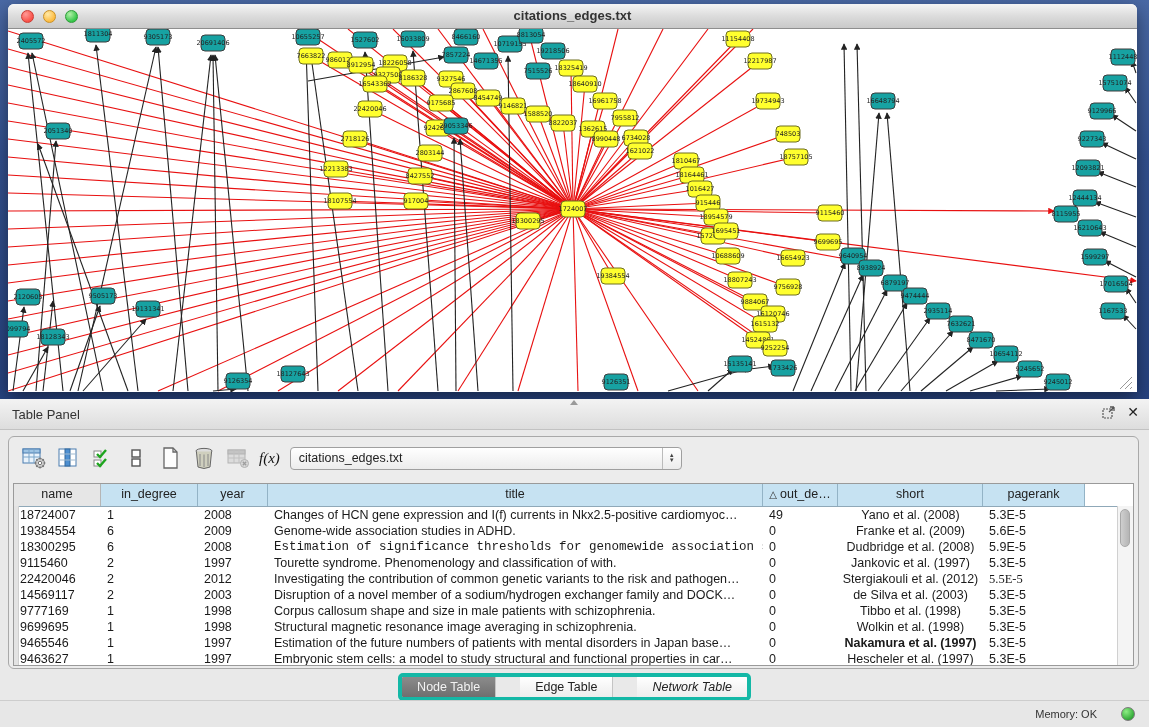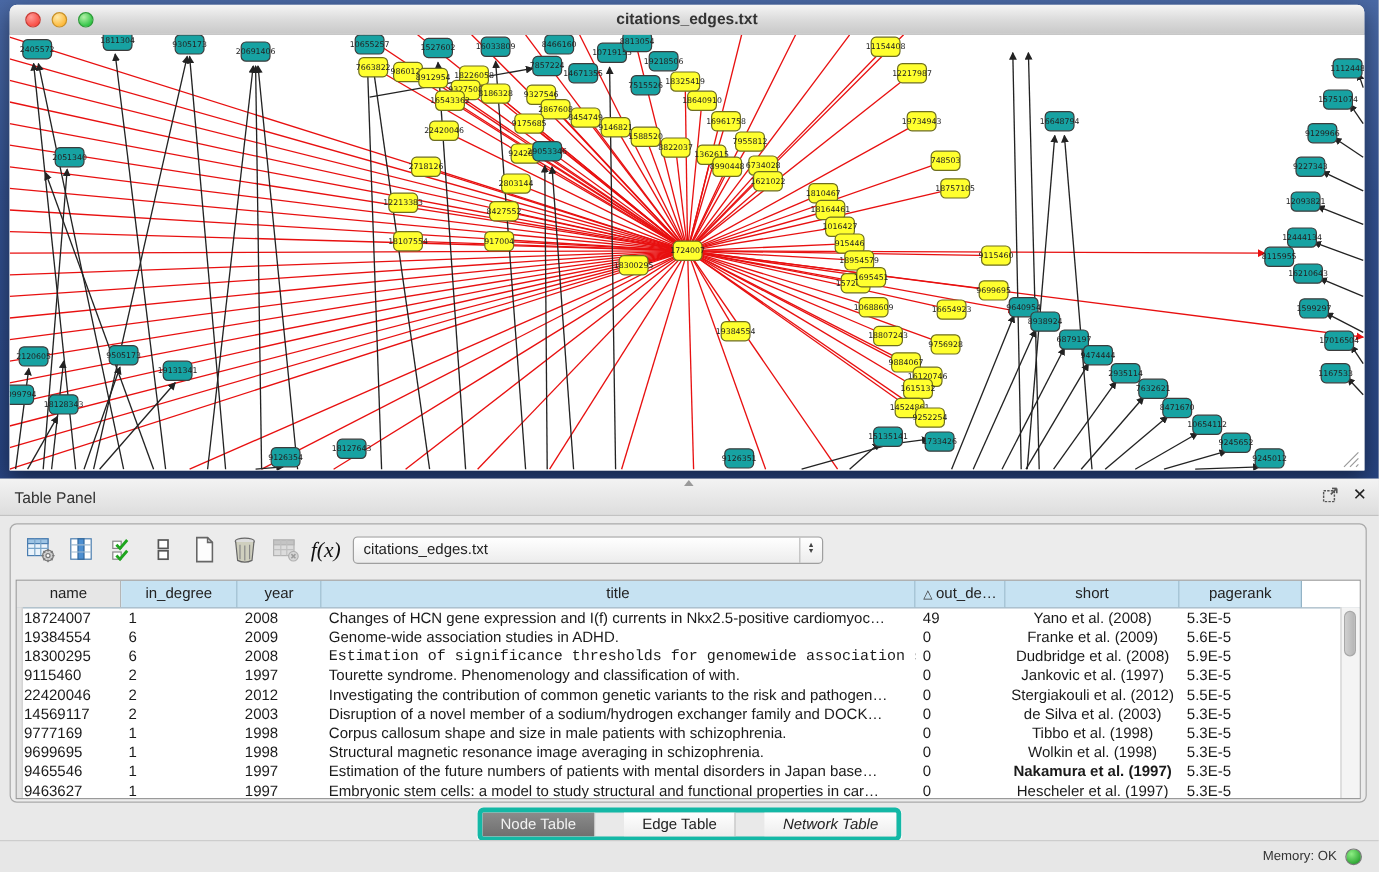--- a/index.html
+++ b/index.html
@@ -56,21 +56,21 @@
     border-left:4px solid transparent;border-right:4px solid transparent;
     border-bottom:5px solid #9a9a9a;
   }
   .panel-box{
     position:absolute;left:8px;top:37px;width:1131px;height:233px;
     border:1px solid #a9a9a9;border-radius:6px;background:#ececec;
     box-sizing:border-box;overflow:hidden;
   }
   .tb-toolbar{height:42px;display:flex;align-items:center;padding-left:12px;}
   .tbtn{width:26px;height:26px;display:flex;align-items:center;justify-content:center;margin-right:8px;}
-  .fx{font-family:"Liberation Serif","DejaVu Serif",serif;font-style:italic;font-size:18px;color:#111;margin-right:10px;}
+  .fx{font-family:"Liberation Serif","DejaVu Serif",serif;font-style:italic;font-size:15px;color:#111;margin-right:10px;}
   .combo{
     width:392px;height:23px;border:1px solid #9f9f9f;border-radius:4px;
     background:linear-gradient(180deg,#fff,#ececec);
     display:flex;align-items:center;position:relative;box-sizing:border-box;
   }
   .combo .combo-text{font-size:12.5px;color:#222;padding-left:8px;flex:1;white-space:nowrap;overflow:hidden;}
   .combo .stepper{
     width:18px;height:100%;border-left:1px solid #bbb;display:flex;flex-direction:column;
     align-items:center;justify-content:center;font-size:6px;color:#444;line-height:5px;
   }
@@ -112,21 +112,21 @@
     font-size:12.5px;line-height:20px;padding:0 15px;background:linear-gradient(180deg,#fff,#ededed);
     color:#222;border-right:1px solid #c4c4c4;cursor:default;
   }
   .seg .tab:last-child{border-right:none;font-style:italic;}
   .seg .tab.sel{background:linear-gradient(180deg,#8b8b8b,#6f6f6f);color:#f2f2f2;}
   
   .statusbar{
     position:absolute;left:0;bottom:0;width:100%;height:26px;
     border-top:1px solid #cdcdcd;background:#e7e7e7;
   }
-  .mem{position:absolute;right:14px;top:6px;display:flex;align-items:center;gap:7px;}
+  .mem{position:absolute;right:14px;top:6px;display:flex;align-items:center;gap:24px;}
   .mem .mlabel{font-size:11px;color:#333;}
   .mem .dot{
     width:14px;height:14px;border-radius:50%;
     background:radial-gradient(circle at 35% 30%,#8dee84,#2ea634 75%);
     border:1px solid #7a7a7a;box-sizing:border-box;
   }
 </style>
 </head>
 <body>
 
@@ -863,21 +863,21 @@
             <div class="td center" style="width: 145px;">Jankovic et al. (1997)</div>
             <div class="td" style="width: 102px;">5.3E-5</div>
           </div>
           <div class="trow">
             <div class="td" style="width: 87px;">22420046</div>
             <div class="td" style="width: 97px;">2</div>
             <div class="td" style="width: 70px;">2012</div>
             <div class="td" style="width: 495px;">Investigating the contribution of common genetic variants to the risk and pathogen…</div>
             <div class="td" style="width: 75px;">0</div>
             <div class="td center" style="width: 145px;">Stergiakouli et al. (2012)</div>
-            <div class="td" style="width: 102px;">5.5E-5</div>
+            <div class="td" style="width: 102px; font-family: Liberation Serif, serif;">5.5E-5</div>
           </div>
           <div class="trow">
             <div class="td" style="width: 87px;">14569117</div>
             <div class="td" style="width: 97px;">2</div>
             <div class="td" style="width: 70px;">2003</div>
             <div class="td" style="width: 495px;">Disruption of a novel member of a sodium/hydrogen exchanger family and DOCK…</div>
             <div class="td" style="width: 75px;">0</div>
             <div class="td center" style="width: 145px;">de Silva et al. (2003)</div>
             <div class="td" style="width: 102px;">5.3E-5</div>
           </div>

